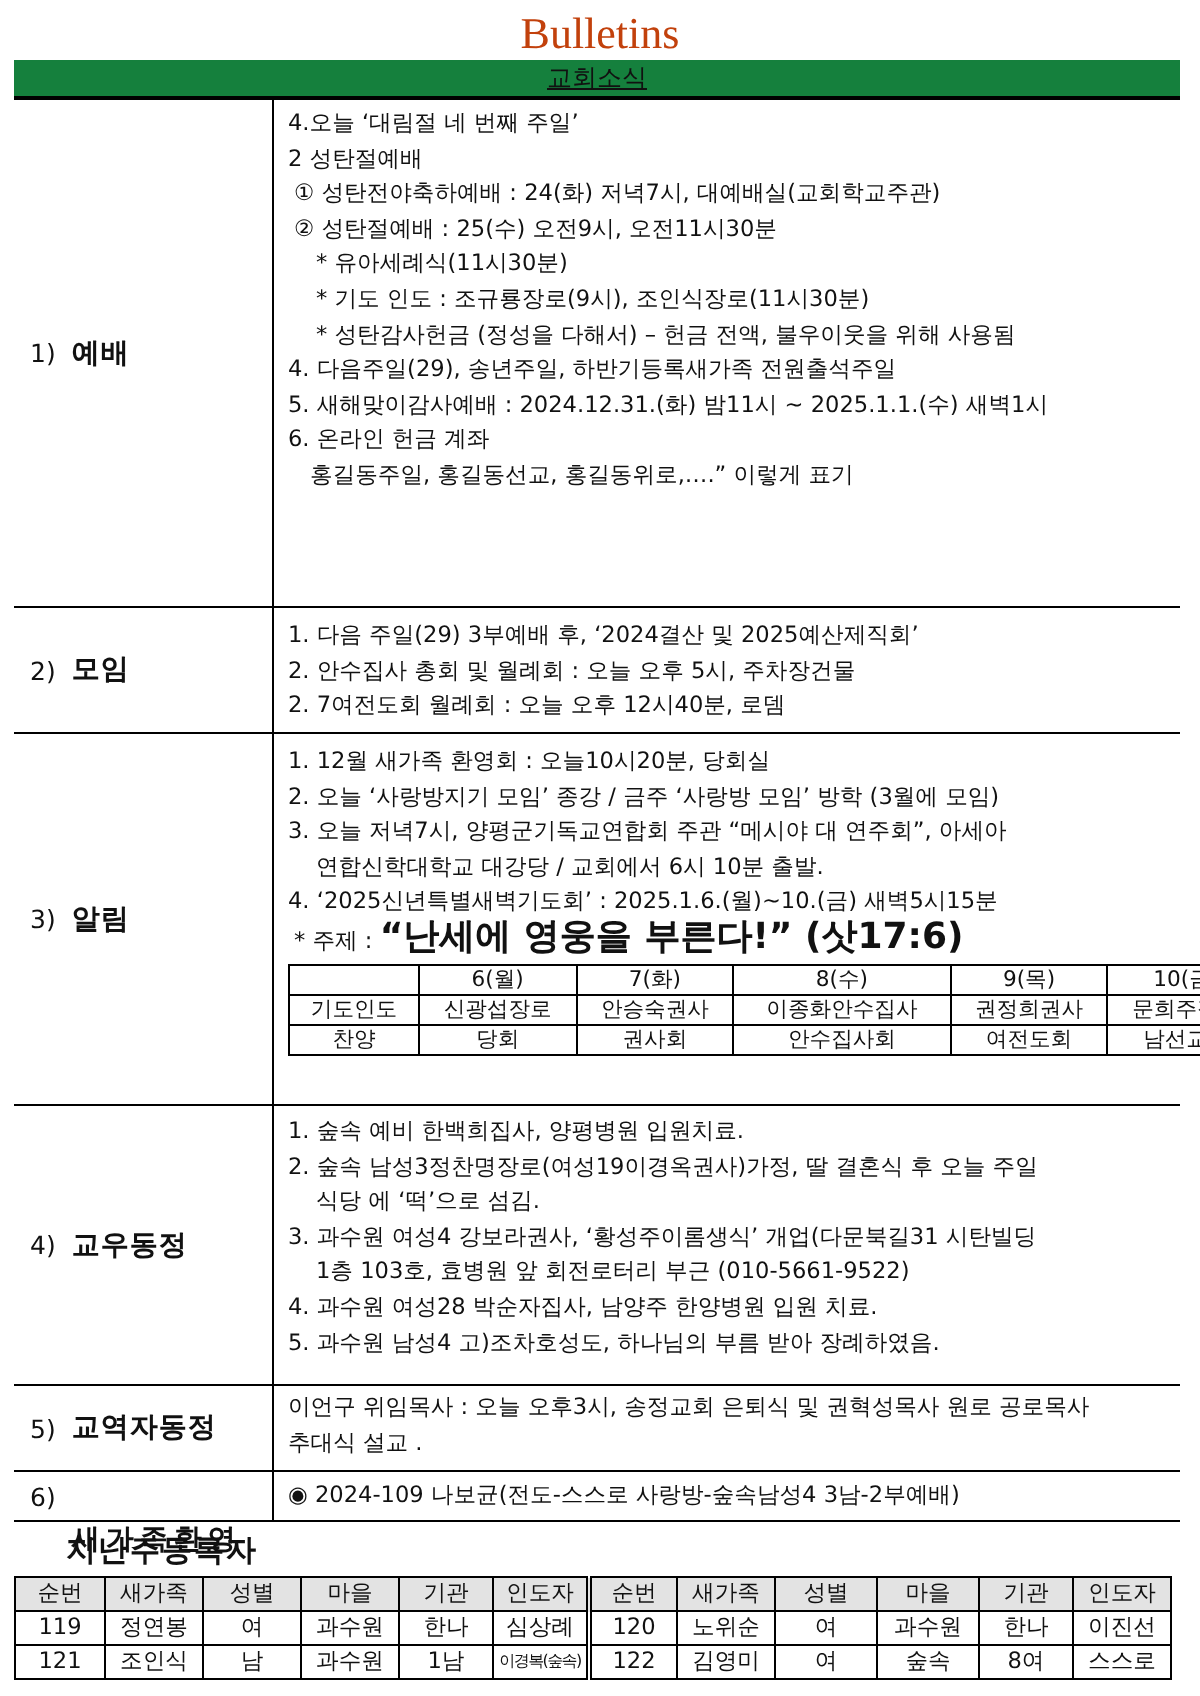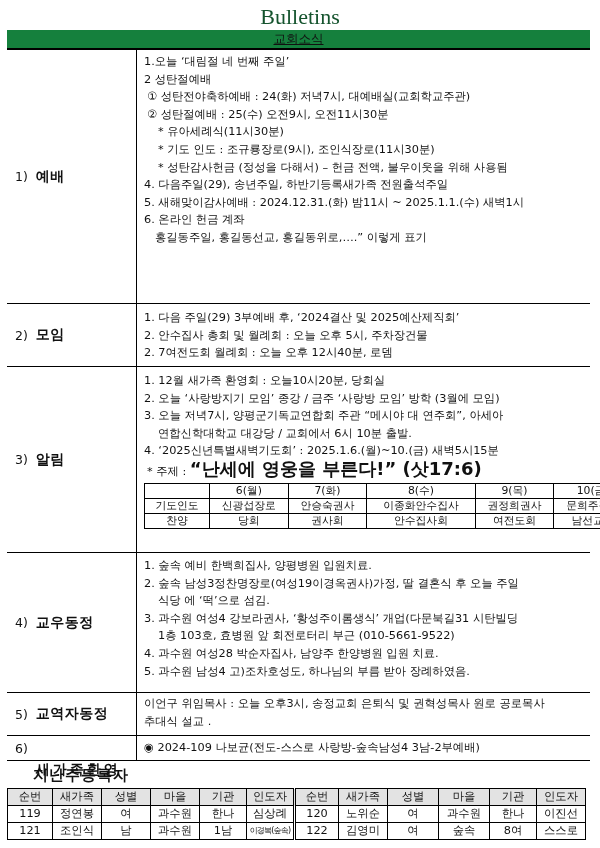--- a/index.html
+++ b/index.html
@@ -1,17 +1,17 @@
 <!DOCTYPE html>
 <html><head>
 <meta charset="utf-8">
 <style>
   html, body { margin: 0; padding: 0; background: #ffffff; }
   body { width: 600px; height: 848px; position: relative; overflow: hidden; color: #111; font-family: "DejaVu Sans", "Liberation Sans", sans-serif; }
-  .title { position: absolute; left: 0; top: 4px; width: 600px; text-align: center; font-family: "Liberation Serif", "DejaVu Serif", serif; font-size: 22px; line-height: 26px; color: #14532d; }
+  .title { position: absolute; left: 0; top: 4px; width: 600px; text-align: center; font-family: "Liberation Serif", "DejaVu Serif", serif; font-size: 22px; line-height: 26px; color: #c2410c; }
   .subheader { position: absolute; left: 7px; top: 30px; width: 583px; height: 18px; background: #15803d; border-bottom: 2px solid #000; text-align: center; font-size: 12.5px; line-height: 18px; }
   .subheader span { text-decoration: underline; }
 
   .sec { position: absolute; left: 7px; width: 583px; border-bottom: 1.5px solid #000; }
   .sec .label { position: absolute; left: 0; top: 0; bottom: 0; width: 129px; border-right: 1.5px solid #000; display: flex; align-items: center; }
   .sec .label .num { font-size: 12.5px; margin-left: 8px; margin-right: 8px; font-weight: normal; }
   .sec .label .txt { font-size: 14px; font-weight: bold; letter-spacing: 0.5px; }
   .sec .label .txt.wide { letter-spacing: 3px; margin-top: 44px; }
   .sec .body { position: absolute; left: 137px; right: 0; top: 3px; font-size: 11.3px; line-height: 17.6px; white-space: nowrap; }
   .sec .body .line { display: block; }
@@ -35,21 +35,21 @@
 
 <div class="title">Bulletins</div>
 <div class="subheader"><span>교회소식</span></div>
 
 <div class="sec" style="top:50px;height:253px;">
   <div class="label">
     <span class="num">1)</span>
     <span class="txt">예배</span>
   </div>
   <div class="body">
-    <span class="line">1.오늘 ‘대림절 네 번째 주일’</span>
+    <span class="line">4.오늘 ‘대림절 네 번째 주일’</span>
     <span class="line">2 성탄절예배</span>
     <span class="line ind1">① 성탄전야축하예배 : 24(화) 저녁7시, 대예배실(교회학교주관)</span>
     <span class="line ind1">② 성탄절예배 : 25(수) 오전9시, 오전11시30분</span>
     <span class="line ind2">* 유아세례식(11시30분)</span>
     <span class="line ind2">* 기도 인도 : 조규룡장로(9시), 조인식장로(11시30분)</span>
     <span class="line ind2">* 성탄감사헌금 (정성을 다해서) – 헌금 전액, 불우이웃을 위해 사용됨</span>
     <span class="line">4. 다음주일(29), 송년주일, 하반기등록새가족 전원출석주일</span>
     <span class="line">5. 새해맞이감사예배 : 2024.12.31.(화) 밤11시 ~ 2025.1.1.(수) 새벽1시</span>
     <span class="line">6. 온라인 헌금 계좌</span>
     <span class="line ind3">홍길동주일, 홍길동선교, 홍길동위로,….” 이렇게 표기</span>

